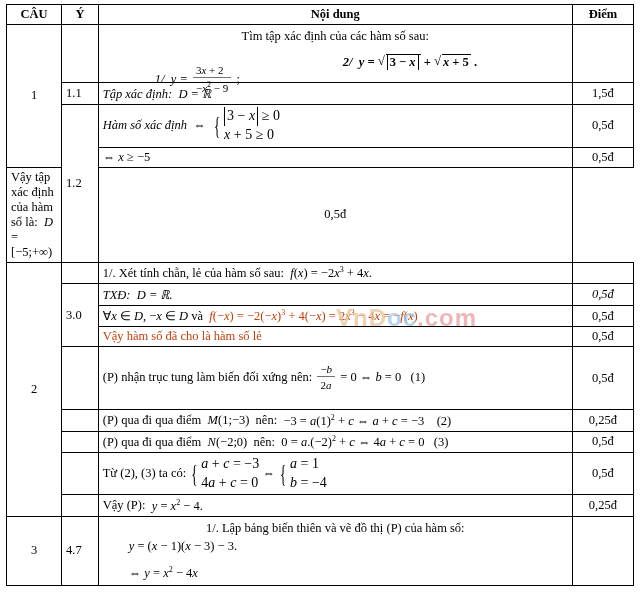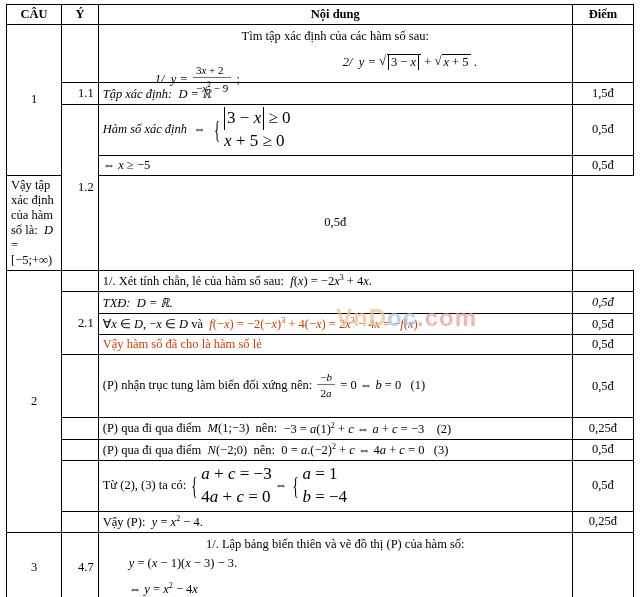--- a/index.html
+++ b/index.html
@@ -29,21 +29,21 @@
   }
   th.hdr{
     text-align:center;
     font-weight:bold;
     font-size:13px;
     padding:4px 2px;
     font-family:"Liberation Serif", serif;
     margin-top:16px;
   }
   .c-cau{width:54px;text-align:center;}
-  .c-y{width:36px;text-align:right;}
+  .c-y{width:36px;text-align:left;}
   .c-noi{width:465px;}
   .c-diem{width:60px;text-align:center;}
 
   .cellpad{padding:3px 6px;}
   .center{text-align:center;}
   .ital{font-style:italic;}
   .bigcau{font-size:15px;text-align:center;}
   .diem{text-align:center;font-size:12.5px;}
   .diem-ital{text-align:center;font-size:12.5px;font-style:italic;}
 
@@ -78,21 +78,21 @@
     display:inline-block;
     border-left:1px solid #000;
     border-right:1px solid #000;
     padding:0 2px;
   }
   .brace{
     display:inline-block;
     vertical-align:middle;
     position:relative;
     padding-left:12px;
-    font-size:17px;
+    font-size:14px;
     line-height:1.35;
   }
   .brace:before{
     content:"{";
     position:absolute;
     left:2px;top:50%;
     transform:translateY(-50%) scaleY(2.0);
     font-size:13px;
   }
   .brace .ln{display:block;white-space:nowrap;}
@@ -144,21 +144,21 @@
           <div class="center" style="padding:2px 0 4px 0;font-family:Liberation Serif, serif;">Tìm tập xác định của các hàm số sau:</div>
           <div style="position:relative;height:32px;">
             <div style="position:absolute;left:52px;top:2px;">
               <span class="ital">1/&nbsp; y =</span>
               <span class="frac">
                 <span class="num">3<span class="ital">x</span> + 2</span>
                 <span class="den">−<span class="ital">x</span><sup>2</sup> − 9</span>
               </span>
               <span>;</span>
             </div>
-            <div style="position:absolute;left:240px;top:6px;">
+            <div style="position:absolute;left:240px;top:6px;font-weight:bold;">
               <span class="ital">2/&nbsp; y =</span>
               <span class="sqrt"><span class="rad"><span class="abs">3 − <span class="ital">x</span></span></span></span>
               <span>+</span>
               <span class="sqrt"><span class="rad"><span class="ital">x</span> + 5</span></span>
               <span>.</span>
             </div>
           </div>
         </td>
         <td class="diem"></td>
       </tr>
@@ -204,21 +204,21 @@
         <td class="bigcau" rowspan="9">2</td>
         <td class="c-y"></td>
         <td class="cellpad">
           <span>1/. Xét tính chẵn, lẻ của hàm số sau:</span>
           <span>&nbsp;<span class="ital">f</span>(<span class="ital">x</span>) = −2<span class="ital">x</span><sup>3</sup> + 4<span class="ital">x</span>.</span>
         </td>
         <td class="diem"></td>
       </tr>
 
       <tr>
-        <td class="c-y" rowspan="3">2.1</td>
+        <td class="c-y" rowspan="3">3.0</td>
         <td class="cellpad ital">
           <span>TXĐ:</span>
           <span>&nbsp;<span class="ital">D</span> = ℝ.</span>
         </td>
         <td class="diem-ital">0,5đ</td>
       </tr>
 
       <tr>
         <td class="cellpad">
           <span>∀<span class="ital">x</span> ∈ <span class="ital">D</span>, −<span class="ital">x</span> ∈ <span class="ital">D</span></span>

